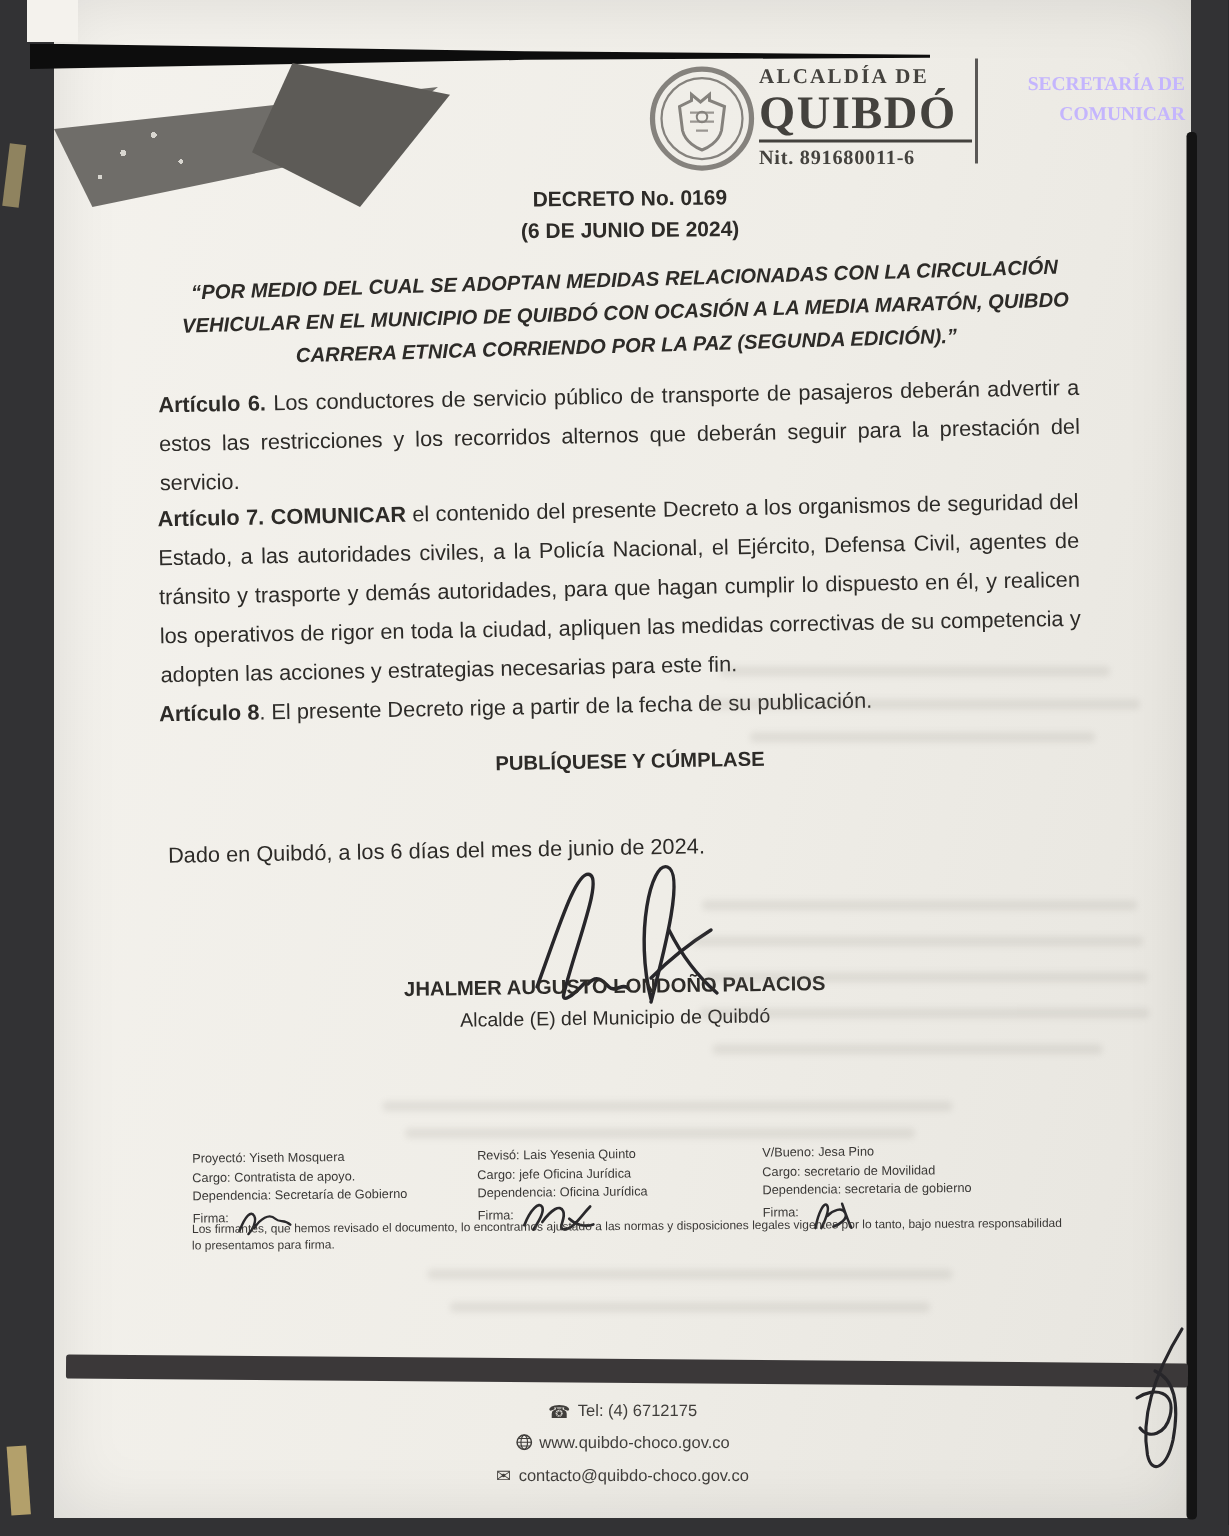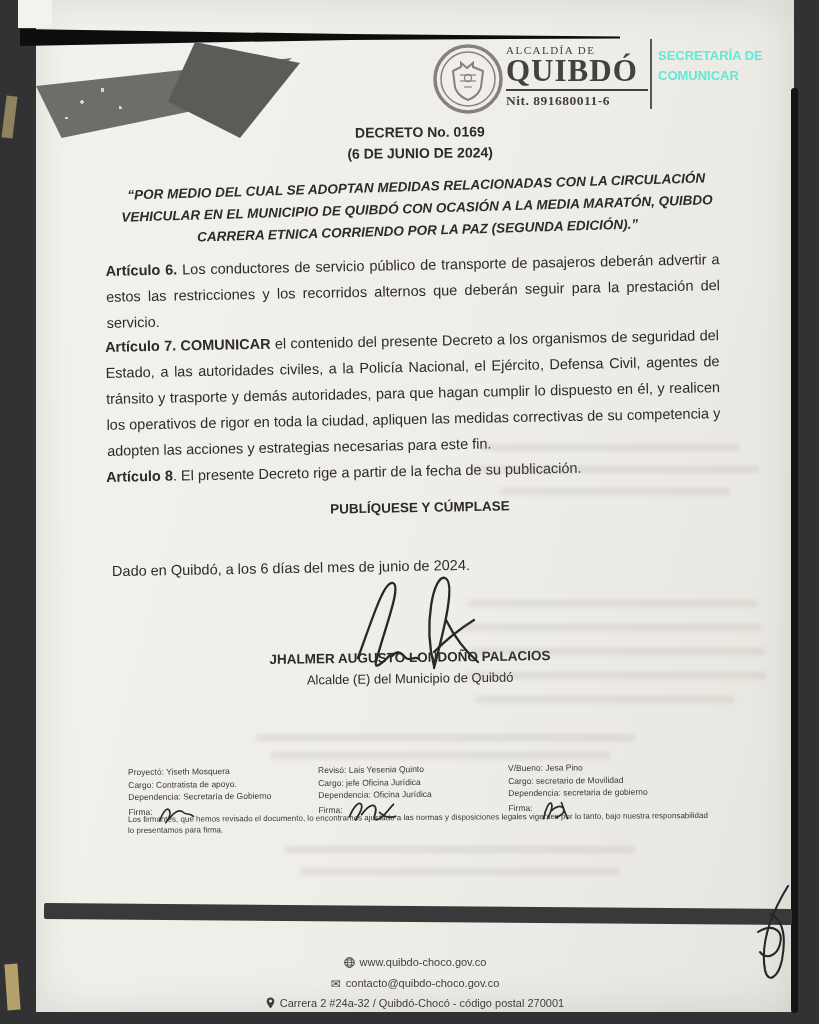--- a/index.html
+++ b/index.html
@@ -21,27 +21,27 @@
              background-image:radial-gradient(circle 2px at 18% 55%,#d8d6d0 0 2px,transparent 2px),
                               radial-gradient(circle 2px at 26% 40%,#d8d6d0 0 2px,transparent 2px),
                               radial-gradient(circle 1.5px at 33% 62%,#d8d6d0 0 1.5px,transparent 1.5px),
                               radial-gradient(circle 1.5px at 12% 75%,#d8d6d0 0 1.5px,transparent 1.5px);}
   .gray-shape-b{position:absolute;left:150px;top:42px;width:150px;height:96px;background:#5d5b57;
              clip-path:polygon(30% 0%,100% 22%,60% 100%,12% 62%);}
 
   
   .seal{position:absolute;left:431px;top:41px;}
   .org-block{position:absolute;left:506px;top:44px;width:142px;font-family:"Liberation Serif",serif;color:#44423e;}
-  .org-line1{display:block;font-size:11px;font-weight:normal;letter-spacing:1.5px;}
+  .org-line1{display:block;font-size:14px;font-weight:bold;letter-spacing:1.5px;}
   .org-line2{display:block;font-size:31px;font-weight:bold;letter-spacing:1px;line-height:30px;
              border-bottom:2.5px solid #44423e;padding-bottom:3px;}
   .org-nit{display:block;font-size:13.5px;font-weight:bold;letter-spacing:0.5px;padding-top:2px;}
   .header-divider{position:absolute;left:650px;top:39px;width:2px;height:70px;background:#5a5856;}
-  .dept-block{position:absolute;left:658px;top:46px;width:132px;text-align:left;
-              font-weight:bold;font-size:13px;line-height:20px;color:#5eead4;}
+  .dept-block{position:absolute;left:658px;top:46px;width:132px;text-align:right;
+              font-weight:bold;font-size:13px;line-height:20px;color:#c4b5fd;font-family:Liberation Serif, serif;}
   .dept-line{display:block;}
 
   
   .decree-title{position:absolute;left:250px;top:122px;width:340px;text-align:center;
                 font-weight:bold;font-size:14px;line-height:21px;transform:rotate(-0.6deg);}
   .decree-line{display:block;}
   .subject{position:absolute;left:93px;top:176px;width:648px;text-align:center;
            font-weight:bold;font-style:italic;font-size:13.5px;line-height:22px;transform:rotate(-1.7deg);}
   .para{position:absolute;left:106px;width:614px;font-size:14.5px;line-height:26px;
         text-align:justify;transform:rotate(-1.1deg);}
@@ -175,30 +175,27 @@
         <svg class="firma-scrawl" width="36" height="22" viewBox="0 0 36 22">
           <path d="M8 20 C10 10 14 2 16 5 C18 8 14 16 12 20 M16 12 C20 8 26 6 28 10 C30 14 24 18 20 19 M26 4 C28 10 30 16 32 20" fill="none" stroke="#2a292c" stroke-width="1.7" stroke-linecap="round"></path>
         </svg>
         </span>
     </div>
   </div>
   <div class="appr-note">Los firmantes, que hemos revisado el documento, lo encontramos ajustado a las normas y disposiciones legales vigentes por lo tanto, bajo nuestra responsabilidad lo presentamos para firma.</div>
 
   <div class="separator-bar"></div>
 
+  <div class="contact-line cl1"><span class="contact-icon">☎</span><span>Tel: (4) 6712175</span></div>
   <div class="contact-line cl2"><span class="icon-svg"><svg width="11" height="11" viewBox="0 0 11 11">
           <circle cx="5.5" cy="5.5" r="4.8" fill="none" stroke="#403e3b" stroke-width="1"></circle>
           <ellipse cx="5.5" cy="5.5" rx="2.2" ry="4.8" fill="none" stroke="#403e3b" stroke-width="0.8"></ellipse>
           <path d="M0.7 5.5 H10.3 M1.4 3 H9.6 M1.4 8 H9.6" stroke="#403e3b" stroke-width="0.8"></path>
         </svg></span><span>www.quibdo-choco.gov.co</span></div>
   <div class="contact-line cl3"><span class="contact-icon">✉</span><span>contacto@quibdo-choco.gov.co</span></div>
-  <div class="contact-line cl4"><span class="icon-svg"><svg width="9" height="12" viewBox="0 0 9 12">
-          <path d="M4.5 0.5 C2.2 0.5 0.7 2.2 0.7 4.2 C0.7 6.8 4.5 11.5 4.5 11.5 C4.5 11.5 8.3 6.8 8.3 4.2 C8.3 2.2 6.8 0.5 4.5 0.5 Z" fill="#403e3b"></path>
-          <circle cx="4.5" cy="4.1" r="1.5" fill="#efede7"></circle>
-        </svg></span><span>Carrera 2 #24a-32 / Quibdó-Chocó - código postal 270001</span></div>
 
   <div class="corner-signature">
     <svg width="60" height="108" viewBox="0 0 60 108">
       <g fill="none" stroke="#27262a" stroke-width="2.1" stroke-linecap="round">
         <path d="M46 6 C30 32 18 62 23 90 C26 104 36 98 40 80 C44 58 42 40 28 34"></path>
         <path d="M16 52 C28 44 42 48 38 64 C35 76 24 80 18 72"></path>
       </g>
     </svg>
   </div>
 

